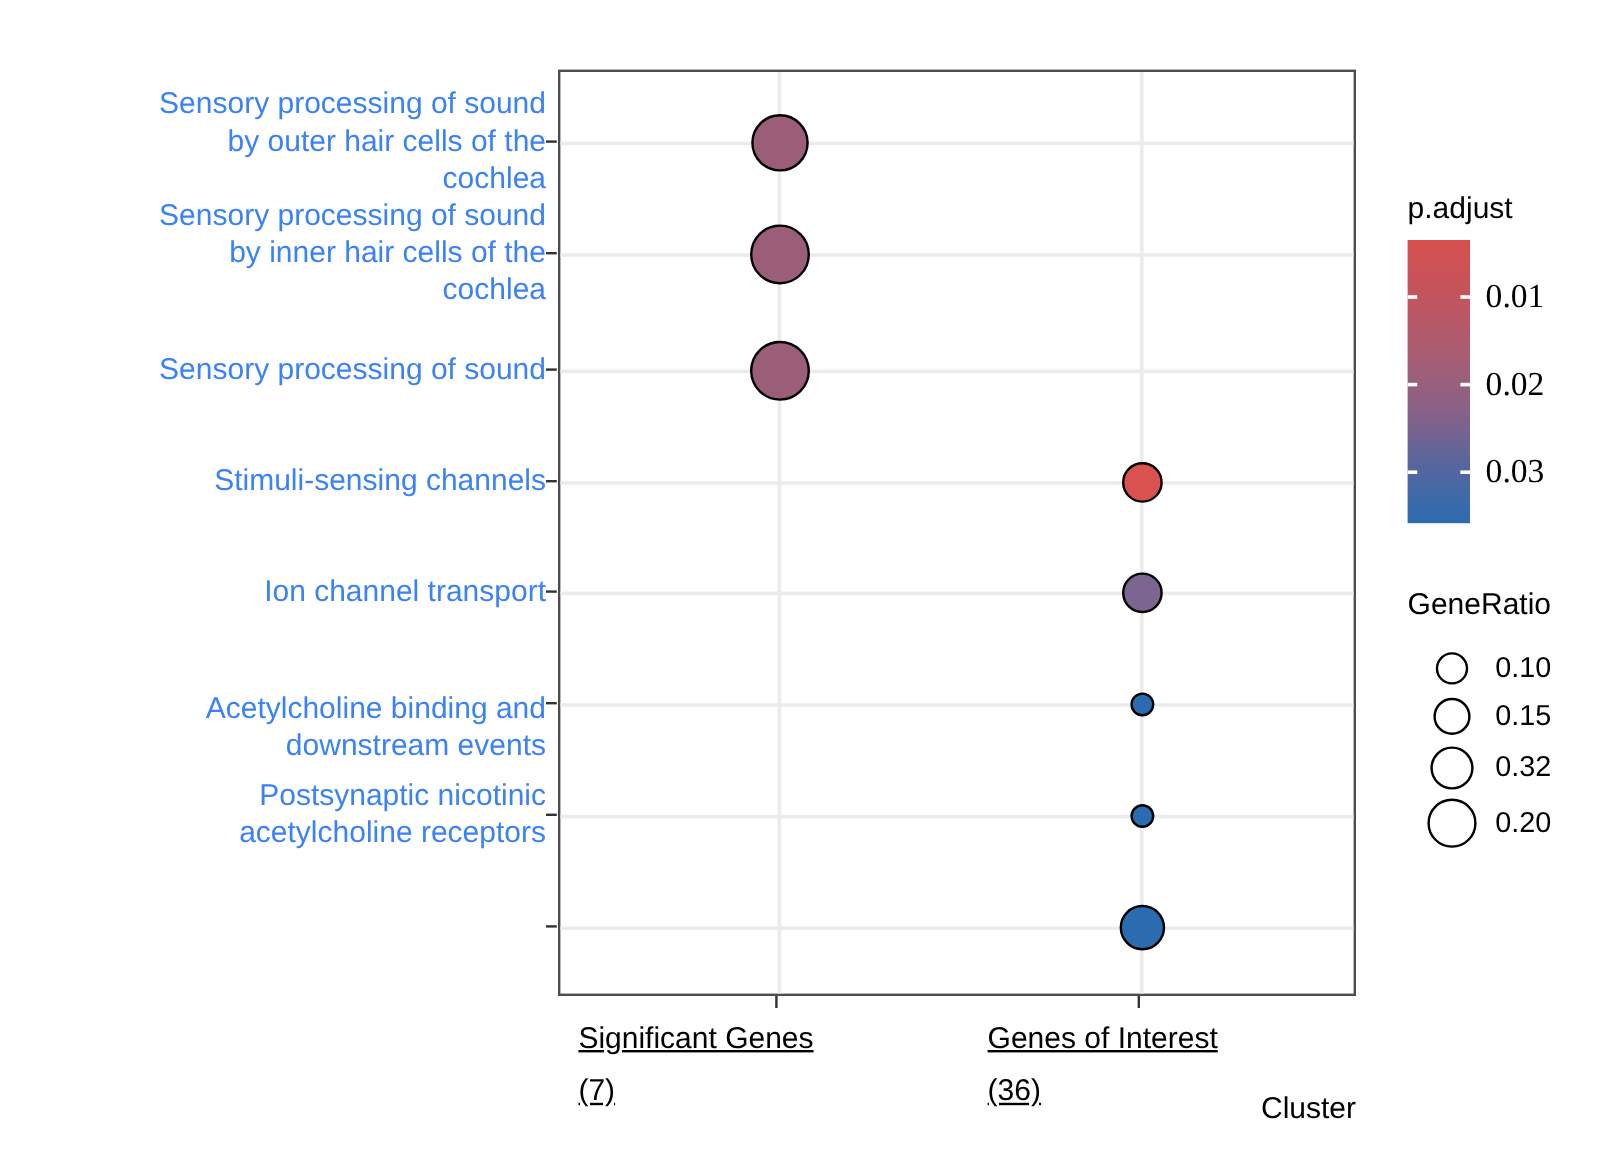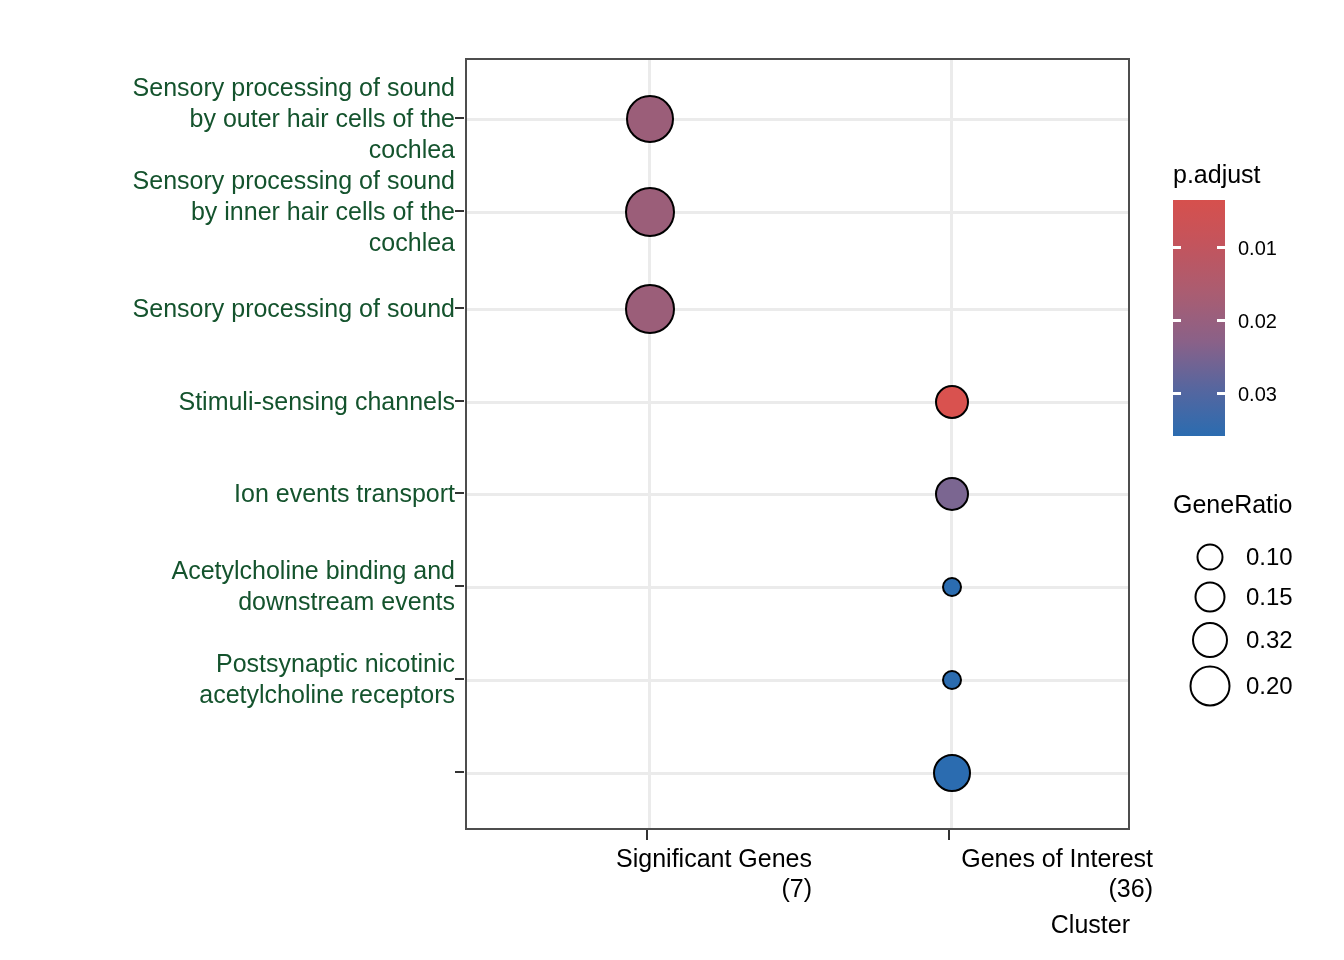--- a/index.html
+++ b/index.html
@@ -56,21 +56,21 @@
 
   
   .ylab {
     position: absolute;
     right: 0;
     text-align: right;
     font-size: 25px;
     line-height: 31px;
     white-space: pre-line;
     transform: translateY(-50%);
-    color: #14532d;
+    color: #3b82f6;
   }
   #ylabels {
     position: absolute;
     left: 0;
     top: 58px;
     width: 455px;
     height: 772px;
   }
   .ytick {
     position: absolute;
@@ -86,25 +86,26 @@
     position: absolute;
     top: 830px;
     width: 2px;
     height: 10px;
     background: #333333;
     transform: translateX(-50%);
   }
   .xlab {
     position: absolute;
     top: 843px;
-    text-align: right;
-    font-size: 25px;
-    line-height: 30px;
+    text-align: left;
+    font-size: 25px;
+    line-height: 44px;
     white-space: pre-line;
     transform: translateX(-50%);
+    text-decoration: underline;
   }
   #xtitle {
     position: absolute;
     left: 465px;
     width: 665px;
     top: 910px;
     text-align: right;
     font-size: 25px;
   }
 
@@ -126,23 +127,24 @@
     position: absolute;
     width: 8px;
     height: 2.5px;
     background: #ffffff;
   }
   .cbar-tick.left  { left: 0; }
   .cbar-tick.right { right: 0; }
   .cbar-label {
     position: absolute;
     left: 1238px;
-    font-size: 20px;
+    font-size: 28px;
     transform: translateY(-50%);
     white-space: nowrap;
+    font-family: Liberation Serif, serif;
   }
 
   #legend-size-title {
     position: absolute;
     left: 1173px;
     top: 490px;
     font-size: 25px;
   }
   .size-circle {
     position: absolute;
@@ -167,22 +169,22 @@
 
   <div id="ylabels">
     <div class="ylab" style="top:60px">Sensory processing of sound
 by outer hair cells of the
 cochlea</div>
     <div class="ylab" style="top:153px">Sensory processing of sound
 by inner hair cells of the
 cochlea</div>
     <div class="ylab" style="top:250px">Sensory processing of sound</div>
     <div class="ylab" style="top:343px">Stimuli-sensing channels</div>
-    <div class="ylab" style="top:435px">Ion events transport</div>
-    <div class="ylab" style="top:528px">Acetylcholine binding and
+    <div class="ylab" style="top:435px">Ion channel transport</div>
+    <div class="ylab" style="top:548px">Acetylcholine binding and
 downstream events</div>
     <div class="ylab" style="top:621px">Postsynaptic nicotinic
 acetylcholine receptors</div>
   </div>
 
   <div class="ytick" style="top:118px"></div>
   <div class="ytick" style="top:211px"></div>
   <div class="ytick" style="top:308px"></div>
   <div class="ytick" style="top:401px"></div>
   <div class="ytick" style="top:493px"></div>

